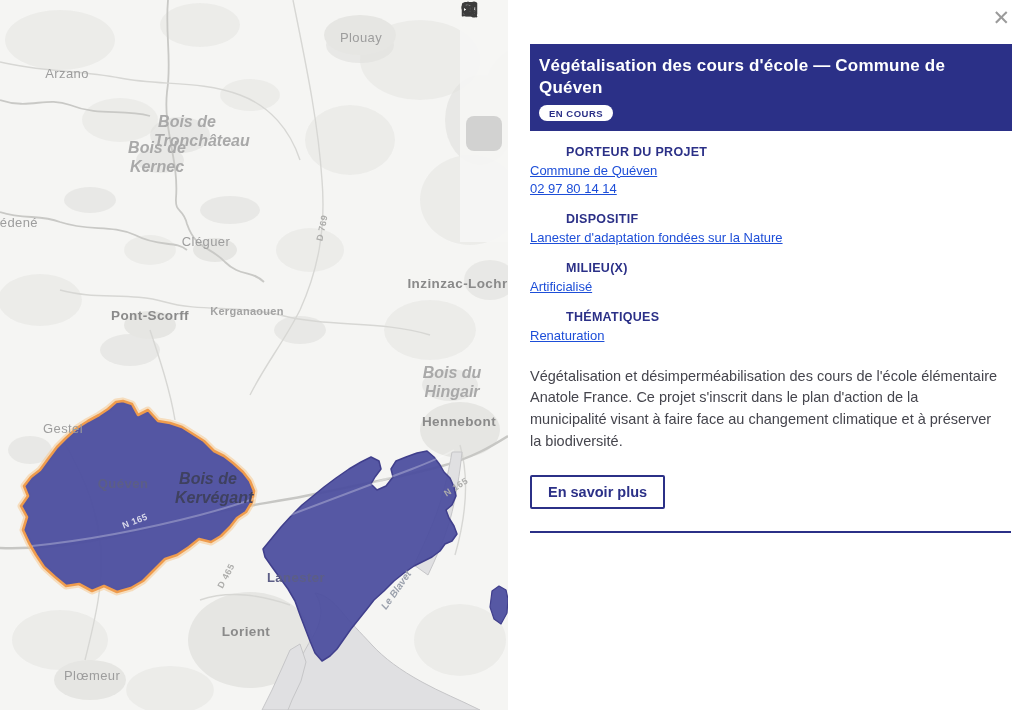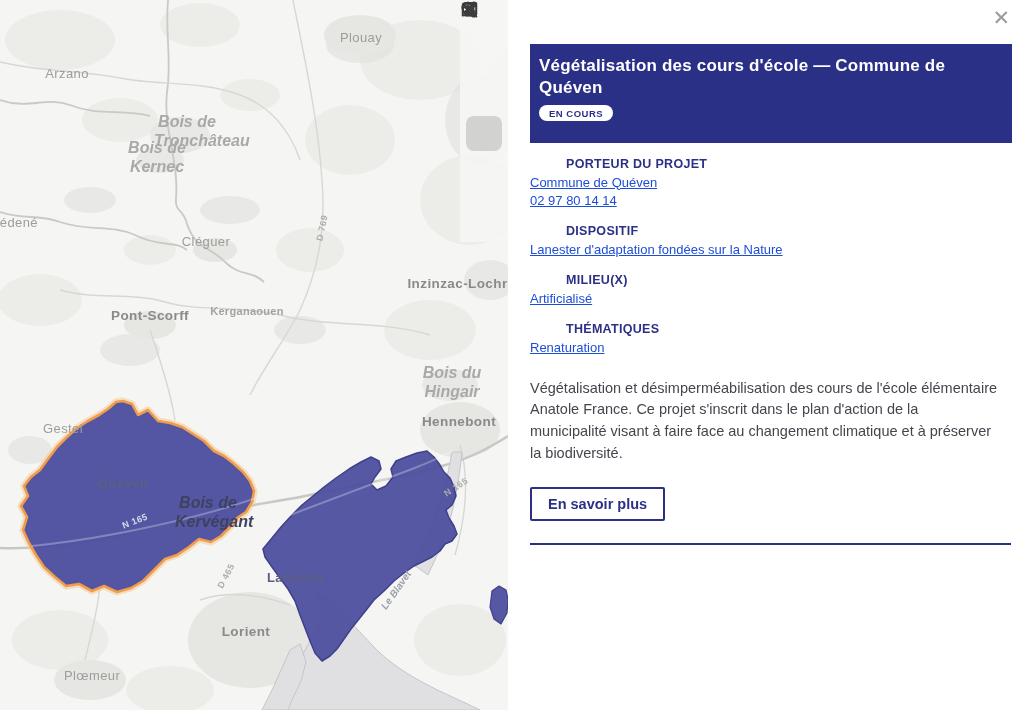--- a/index.html
+++ b/index.html
@@ -54,21 +54,21 @@
   .panel{
     position:relative;width:516px;height:710px;background:#ffffff;
     box-sizing:border-box;padding:44px 0 0 22px;flex:none;
   }
   .close-btn{
     position:absolute;top:4px;right:10px;border:none;background:none;cursor:pointer;
     font-size:21px;color:#9b9b9b;padding:4px;line-height:1;font-family:"DejaVu Sans",sans-serif;
   }
   .header-bar{
     width:482px;box-sizing:border-box;background:#2b3087;color:#ffffff;
-    padding:11px 14px 22px 9px;
+    padding:11px 14px 10px 9px;
   }
   .header-title{
     font-size:17px;font-weight:600;line-height:1.28;letter-spacing:.2px;
   }
   .status-badge{
     display:inline-block;margin-top:6px;background:#ffffff;color:#2b3087;
     font-size:9.5px;font-weight:800;letter-spacing:.5px;
     padding:3px 10px 2px;border-radius:10px;
   }
   .fields{margin-top:14px;}
@@ -186,21 +186,21 @@
     <div class="lbl forest" style="left:157px;top:157px">Bois de Kernec</div>
     <div class="lbl town" style="left:14px;top:222px">Rédené</div>
     <div class="lbl town" style="left:206px;top:241px">Cléguer</div>
     <div class="lbl town-dark" style="left:150px;top:315px">Pont-Scorff</div>
     <div class="lbl hamlet" style="left:247px;top:311px">Kerganaouen</div>
     <div class="lbl town-dark" style="left:466px;top:283px">Inzinzac-Lochrist</div>
     <div class="lbl forest" style="left:452px;top:382px">Bois du Hingair</div>
     <div class="lbl town-dark" style="left:459px;top:421px">Hennebont</div>
     <div class="lbl town" style="left:63px;top:428px">Gestel</div>
     <div class="lbl commune" style="left:123px;top:483px">Quéven</div>
-    <div class="lbl forest forest-on" style="left:208px;top:512px">Bois de Kervégant</div>
+    <div class="lbl forest forest-on" style="left:208px;top:488px">Bois de Kervégant</div>
     <div class="lbl commune" style="left:296px;top:577px">Lanester</div>
     <div class="lbl town-dark" style="left:246px;top:631px">Lorient</div>
     <div class="lbl town" style="left:92px;top:675px">Plœmeur</div>
 
     <div class="lbl roadlbl" style="left:322px;top:228px;transform:translate(-50%,-50%) rotate(-78deg)">D 769</div>
     <div class="lbl roadlbl on-purple" style="left:135px;top:521px;transform:translate(-50%,-50%) rotate(-22deg)">N 165</div>
     <div class="lbl roadlbl" style="left:226px;top:576px;transform:translate(-50%,-50%) rotate(-62deg)">D 465</div>
     <div class="lbl roadlbl" style="left:456px;top:487px;transform:translate(-50%,-50%) rotate(-33deg)">N 165</div>
     <div class="lbl water-label" style="left:396px;top:590px;transform:translate(-50%,-50%) rotate(-55deg)">Le Blavet</div>
 

